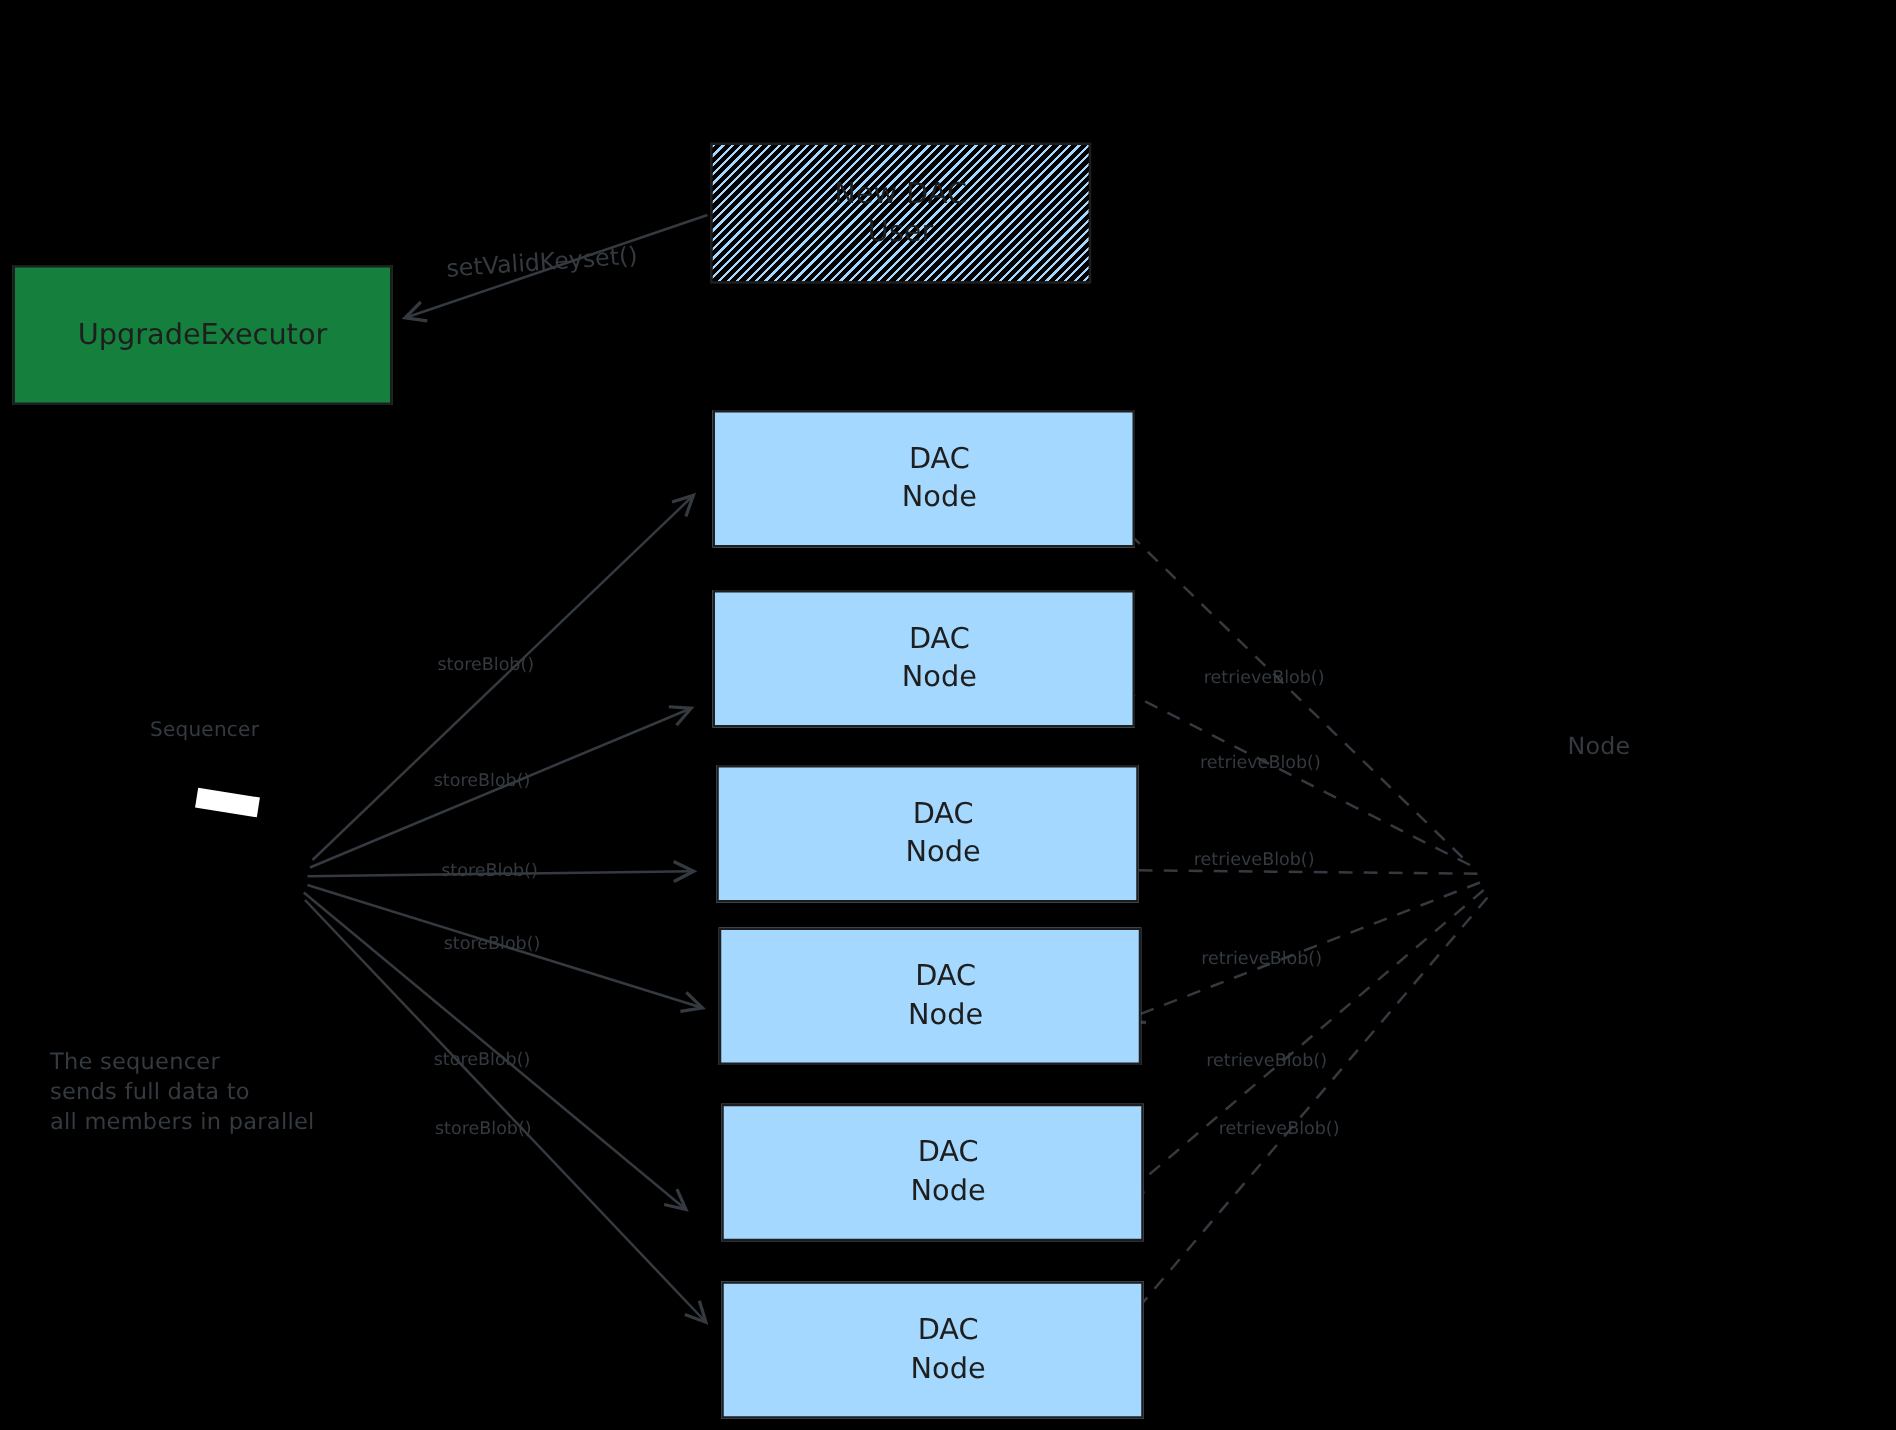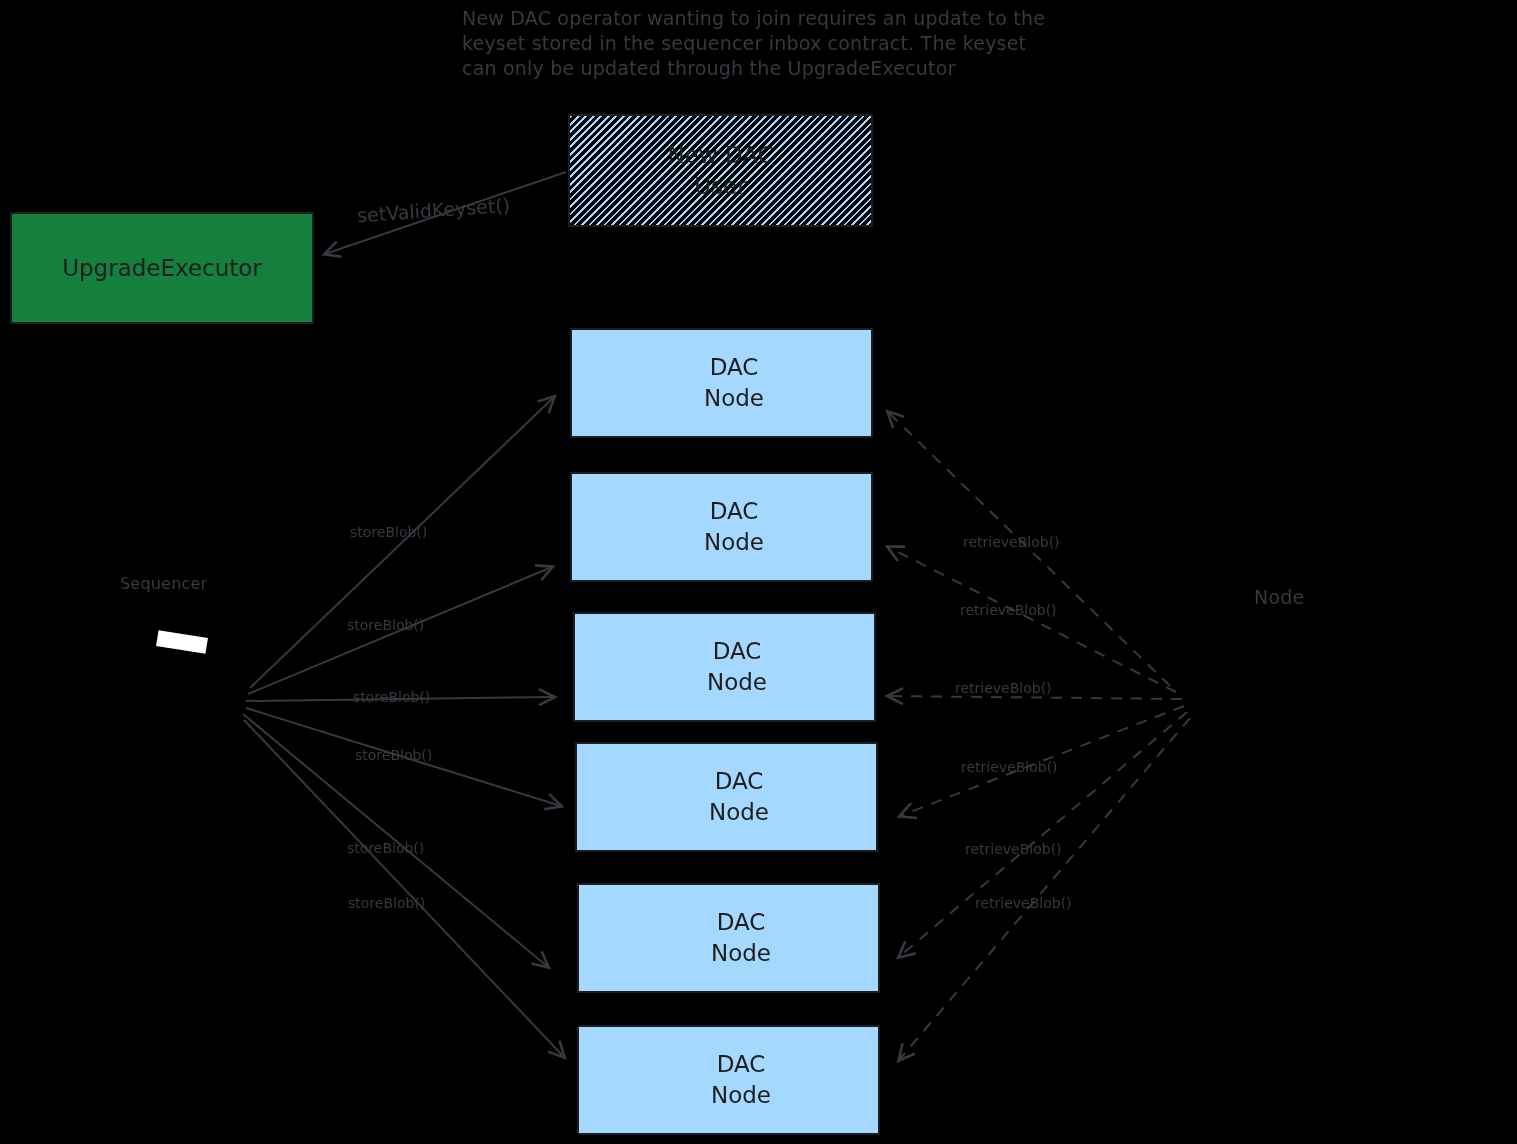--- a/index.html
+++ b/index.html
@@ -32,21 +32,21 @@
     justify-content: center;
     text-align: center;
     box-sizing: border-box;
   }
   .box .box-label {
     white-space: pre-line;
     color: #1e1e1e;
     font-size: 23px;
     line-height: 31px;
   }
-  .dac-node { background: #a5d8ff; width: 303px; height: 110px; padding-left: 25px; }
+  .dac-node { background: #a5d8ff; width: 338px; height: 110px; padding-left: 25px; }
   .executor { background: #15803d; width: 304px; height: 112px; }
   .hatched {
     width: 305px; height: 113px;
     background: repeating-linear-gradient(135deg,
       #a5d8ff 0px, #a5d8ff 1.8px,
       transparent 1.8px, transparent 5.3px);
   }
   #arrows { position: absolute; left: 0; top: 0; }
   .solid-arrow { stroke: #343a40; stroke-width: 2; fill: none; }
   .dashed-arrow { stroke: #343a40; stroke-width: 2; fill: none; stroke-dasharray: 11 9; }
@@ -80,24 +80,24 @@
     <line class="solid-arrow" x1="244" y1="720" x2="564" y2="1057" marker-end="url(#ah)"></line>
 
     <line class="dashed-arrow" x1="1170" y1="686" x2="888" y2="412" marker-end="url(#ah)"></line>
     <line class="dashed-arrow" x1="1176" y1="692" x2="888" y2="547" marker-end="url(#ah)"></line>
     <line class="dashed-arrow" x1="1182" y1="699" x2="888" y2="696" marker-end="url(#ah)"></line>
     <line class="dashed-arrow" x1="1184" y1="706" x2="900" y2="816" marker-end="url(#ah)"></line>
     <line class="dashed-arrow" x1="1187" y1="712" x2="899" y2="957" marker-end="url(#ah)"></line>
     <line class="dashed-arrow" x1="1190" y1="718" x2="899" y2="1060" marker-end="url(#ah)"></line>
   </svg>
 
-  <div class="note" style="left:462px; top:6px; font-size:19px; line-height:25px;">New DAC operator wanting to join requires an update to the
-keyset stored in the sequencer inbox contract. The keyset
-can only be updated through the UpgradeExecutor</div>
 
+  <div class="note" style="left:40px; top:838px; font-size:18px; line-height:24px;">The sequencer
+sends full data to
+all members in parallel</div>
 
 
   <div class="note" style="left:120px; top:574px; font-size:16px;">Sequencer</div>
 
   <div class="note" style="left:1254px; top:586px; font-size:19px;">Node</div>
 
   <div class="edge-label" style="left:357px; top:199px; font-size:19px; transform:rotate(-4deg);">setValidKeyset()</div>
 
   <div class="box hatched" style="left:568px; top:114px;">
     <span class="box-label">New DAC

